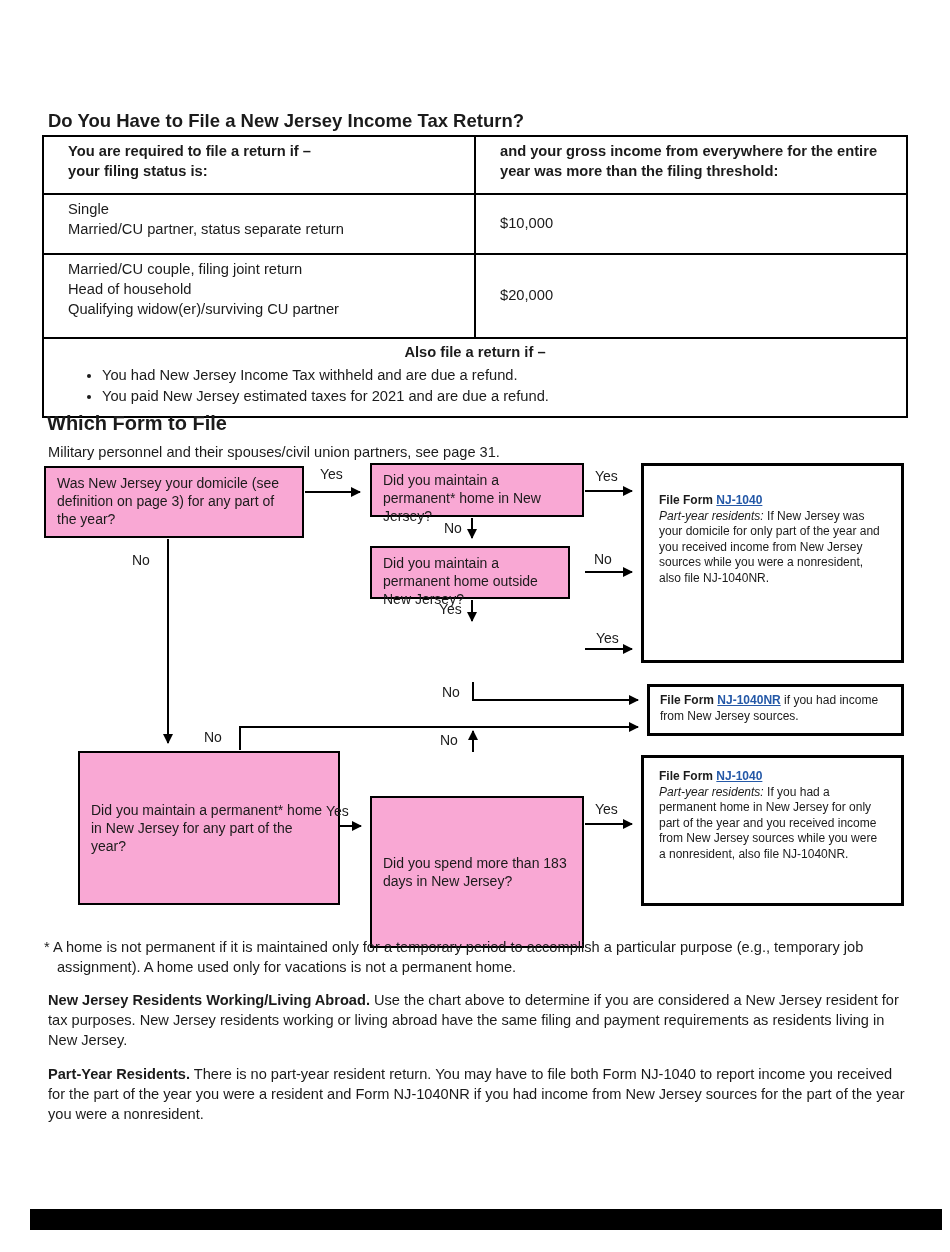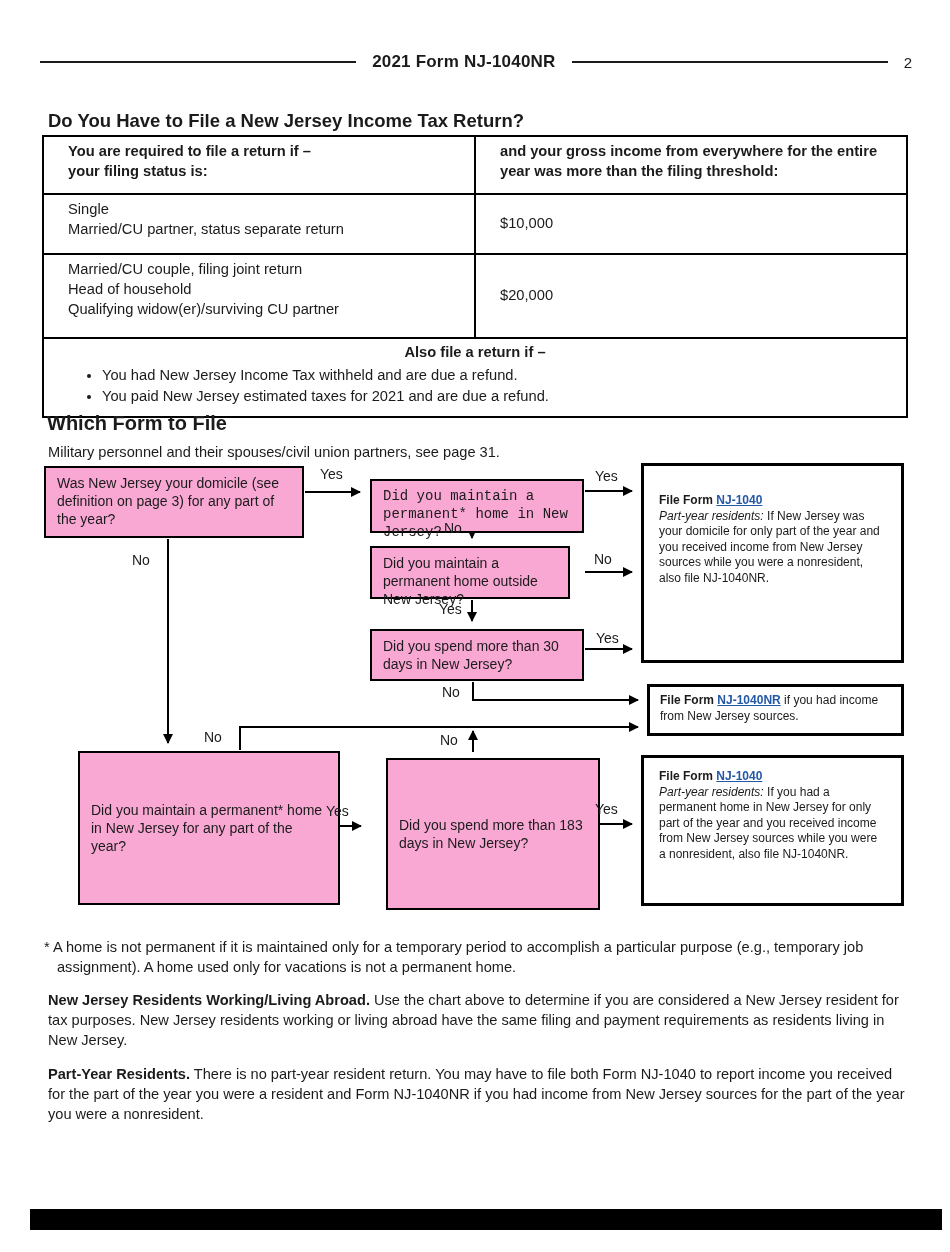--- a/index.html
+++ b/index.html
@@ -40,42 +40,36 @@
   .qbox.center{display:flex;align-items:center;}
   .rbox{position:absolute;border:3px solid #000;box-sizing:border-box;background:#fff;
         font-size:12px;line-height:1.3;}
   .rbox b{font-weight:bold;}
   .doclink{color:#2458a7;text-decoration:underline;font-weight:bold;cursor:pointer;}
   .flow-label{position:absolute;font-size:14px;}
   .flow-svg{position:absolute;left:0;top:0;width:950px;height:1252px;pointer-events:none;}
   .flow-svg path{stroke:#000;stroke-width:2;fill:none;}
   
   .box-a{left:44px;top:466px;width:260px;height:72px;}
-  .box-b{left:370px;top:479px;width:214px;height:54px;font-family:Liberation Mono, monospace;}
+  .box-b{left:370px;top:463px;width:214px;height:54px;}
   .box-c{left:370px;top:546px;width:200px;height:53px;}
   .box-d{left:370px;top:629px;width:214px;height:52px;}
   .box-e{left:46px;top:751px;width:262px;height:154px;margin-left:32px;}
-  .box-f{left:370px;top:758px;width:214px;height:152px;margin-left:16px;}
+  .box-f{left:370px;top:796px;width:214px;height:152px;}
   .box-r1{left:641px;top:463px;width:263px;height:200px;padding:27px 14px 0 15px;}
   .box-r2{left:647px;top:684px;width:257px;height:52px;padding:6px 10px;}
   .box-r3{left:641px;top:755px;width:263px;height:151px;padding:11px 14px 0 15px;}
   
   .bottom-bar{position:absolute;left:30px;top:1209px;width:912px;height:21px;background:#000;}
 </style>
 </head>
 <body>
 
 <div class="page">
 
-  <div class="hdr">
-    <div class="rule"></div>
-    <div class="doc-title">2021 Form NJ-1040NR</div>
-    <div class="rule"></div>
-    <div class="pagenum">2</div>
-  </div>
 
   <div class="h1">Do You Have to File a New Jersey Income Tax Return?</div>
 
   <table class="filing">
     <tbody>
         <tr>
       <th>
         <div>You are required to file a return if –</div>
         <div>your filing status is:</div>
       </th>
@@ -127,21 +121,20 @@
     <path d="M168 539 L168 743" marker-end="url(#ah)"></path>
     <path d="M240 750 L240 727 L638 727" marker-end="url(#ah)"></path>
     <path d="M473 752 L473 731" marker-end="url(#ah)"></path>
     <path d="M309 826 L361 826" marker-end="url(#ah)"></path>
     <path d="M585 824 L632 824" marker-end="url(#ah)"></path>
   </svg>
 
   <div class="qbox box-a">Was New Jersey your domicile (see definition on page 3) for any part of the year?</div>
   <div class="qbox box-b">Did you maintain a permanent* home in New Jersey?</div>
   <div class="qbox box-c">Did you maintain a permanent home outside New Jersey?</div>
-  <div class="qbox box-d">Did you spend more than 30 days in New Jersey?</div>
   <div class="qbox box-e center">
     <div>Did you maintain a permanent* home in New Jersey for any part of the year?</div>
   </div>
   <div class="qbox box-f center">
     <div>Did you spend more than 183 days in New Jersey?</div>
   </div>
 
   <div class="flow-label" style="left:320px;top:466px;">Yes</div>
   <div class="flow-label" style="left:595px;top:468px;">Yes</div>
   <div class="flow-label" style="left:444px;top:520px;">No</div>

